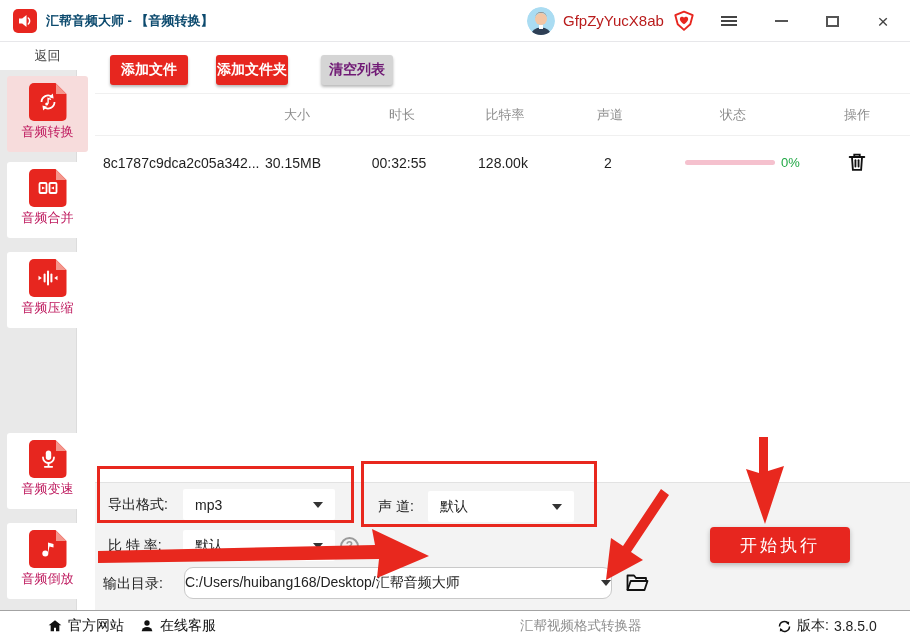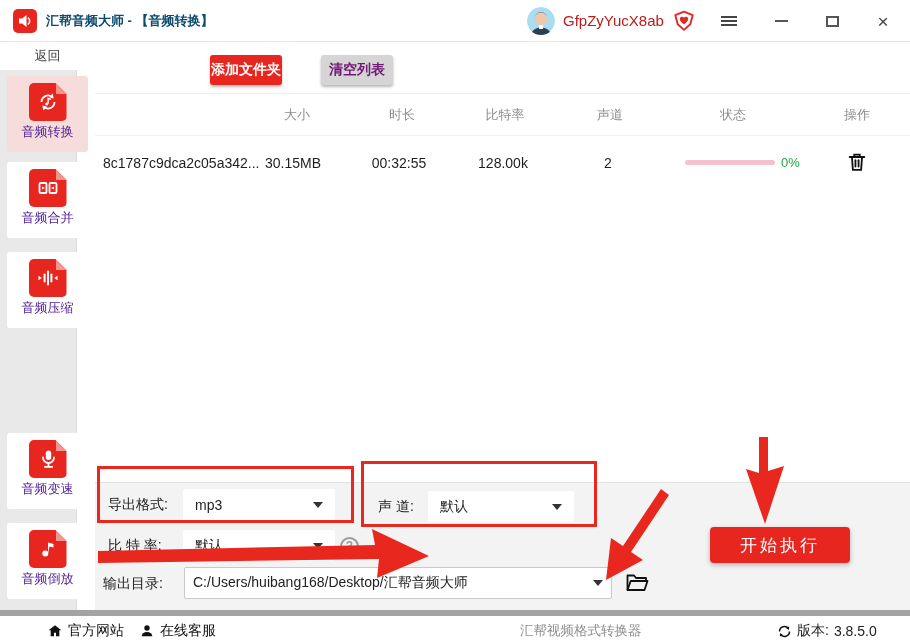--- a/index.html
+++ b/index.html
@@ -22,21 +22,21 @@
 
   
   .sidebar { position:absolute; left:0; top:42px; width:77px; height:568px; background:#e9e9e9; border-right:1px solid #dcdcdc; z-index:4; }
   .back-btn { position:absolute; left:0; top:0; width:95px; height:28px; background:#fff; text-align:center; line-height:28px; font-size:13px; color:#444; cursor:pointer; }
   .navitem { position:absolute; left:7px; width:81px; height:76px; background:#fff; border-radius:3px; text-align:center; cursor:pointer; }
   .navitem.active { background:#f7dcdc; }
   .sticker { position:relative; width:38px; height:38px; margin:7px auto 2px; background:#e7261f; border-radius:5px;
              clip-path: polygon(0 0, 71% 0, 100% 29%, 100% 100%, 0 100%); display:flex; align-items:center; justify-content:center; }
   .fold { position:absolute; left:27px; top:0; width:11px; height:11px; background:#f4968c;
           clip-path: polygon(0 0, 100% 100%, 0 100%); }
-  .navlabel { font-size:13px; color:#4c1d95;text-align:center; }
+  .navlabel { font-size:13px; color:#be185d;text-align:center; }
 
   
   .tbtn { position:absolute; top:55px; height:30px; border:none; border-radius:3px; font-size:14px; font-weight:bold;
           font-family:inherit; cursor:pointer; box-shadow:0 2px 3px rgba(0,0,0,.28); }
   .tbtn.red { background:#e7261f; color:#fff; }
   .tbtn.gray { background:#d5d5d5; color:#701a75; font-weight:600; }
   .hline { position:absolute; left:95px; right:0; height:1px; background:#f0f0f0; }
 
   
   .th { position:absolute; top:95px; height:40px; line-height:40px; font-size:13px; color:#8c8c8c; white-space:nowrap; }
@@ -48,33 +48,33 @@
   .pct { position:absolute; left:781px; top:140px; height:46px; line-height:46px; font-size:13px; color:#21a845; }
   .trashbtn { position:absolute; left:845px; top:151px; width:24px; height:24px; background:none; border:none; cursor:pointer; padding:0; }
 
   
   .panel { position:absolute; left:95px; top:482px; right:0; height:128px; background:#f3f3f3; border-top:1px solid #e2e2e2; }
   .flabel { position:absolute; height:31px; line-height:31px; font-size:14px; color:#222; white-space:nowrap; }
   .select { position:absolute; height:31px; background:#fff; border-radius:2px; display:flex; align-items:center;
             padding:0 12px; font-size:14px; color:#222; cursor:pointer; }
   .select .caret, .pathbox .caret { width:0; height:0; border-left:5px solid transparent; border-right:5px solid transparent; border-top:6px solid #333; margin-left:auto; }
   .pathbox { position:absolute; left:184px; top:567px; width:428px; height:32px; background:#fff; border:1px solid #c9c9c9;
-             border-radius:2px; display:flex; align-items:center; padding:0 8px; font-size:14px; color:#222; cursor:text; white-space:nowrap; overflow:hidden; }
+             border-radius:9px; display:flex; align-items:center; padding:0 0; font-size:14px; color:#222; cursor:text; white-space:nowrap; overflow:hidden; }
   .helpbtn { position:absolute; left:340px; top:537px; width:19px; height:19px; border:2px solid #9a9a9a; border-radius:50%;
              background:none; color:#9a9a9a; font-size:12px; font-weight:bold; line-height:15px; text-align:center; cursor:pointer; padding:0; }
   .folderbtn { position:absolute; left:624px; top:571px; width:26px; height:24px; background:none; border:none; cursor:pointer; padding:0; }
   .startbtn { position:absolute; left:710px; top:527px; width:140px; height:36px; background:#e7261f; border:none; border-radius:4px;
               color:#fff; font-size:17px; letter-spacing:3px; font-family:inherit; cursor:pointer; box-shadow:0 2px 5px rgba(0,0,0,.25); }
 
   
   .redbox { position:absolute; border:3px solid #e8281e; pointer-events:none; z-index:8; }
   #arrow-overlay { position:absolute; left:0; top:0; width:910px; height:640px; pointer-events:none; z-index:9; }
 
   
-  .footer { position:absolute; left:0; top:610px; width:910px; height:30px; background:#fff; border-top:6px solid #a3a3a3; z-index:6; }
+  .footer { position:absolute; left:0; top:610px; width:910px; height:30px; background:#fff; border-top:1px solid #a3a3a3; z-index:6; }
   .fitem { position:absolute; top:0; height:30px; display:flex; align-items:center; gap:5px; font-size:14px; color:#111; cursor:pointer; }
   .flink { position:absolute; top:0; height:30px; line-height:30px; font-size:13.5px; color:#8f8f8f; cursor:pointer; }
   .fversion { position:absolute; top:0; height:30px; display:flex; align-items:center; gap:5px; font-size:14px; color:#222; }
 </style>
 </head>
 <body>
 
 <div id="app">
 
   <div class="titlebar">
@@ -187,21 +187,22 @@
         <div class="fold"></div>
         <svg width="24" height="24" viewBox="0 0 24 24">
           <circle cx="9.3" cy="16.5" r="3" fill="#fff"></circle>
           <path d="M12 16.5V5.5l5.5 1.6v3.4l-4-1.1" fill="#fff"></path>
         </svg>
       </div>
       <div class="navlabel">音频倒放</div>
     </div>
   </div>
 
-  <button class="tbtn red" style="left:210px;width:72px">添加文件夹</button>
+  <button class="tbtn red" style="left:110px;width:78px">添加文件</button>
+  <button class="tbtn red" style="left:216px;width:72px">添加文件夹</button>
   <button class="tbtn gray" style="left:321px;width:72px">清空列表</button>
   <div class="hline" style="top:93px"></div>
 
   <div class="th center" style="left:297px">大小</div>
   <div class="th center" style="left:402px">时长</div>
   <div class="th center" style="left:505px">比特率</div>
   <div class="th center" style="left:610px">声道</div>
   <div class="th center" style="left:733px">状态</div>
   <div class="th center" style="left:857px">操作</div>
   <div class="hline" style="top:135px"></div>

